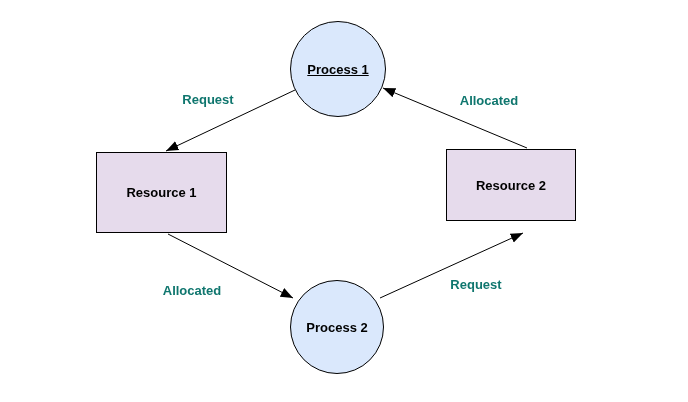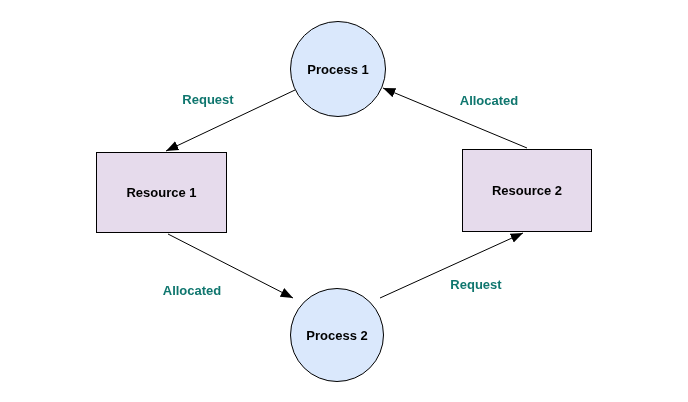--- a/index.html
+++ b/index.html
@@ -27,24 +27,24 @@
   .node.circle { border-radius: 50%; }
   .edge-label {
     position: absolute;
     transform: translate(-50%, -50%);
     font-weight: bold;
     font-size: 13px;
     color: #0f766e;
     white-space: nowrap;
   }
   
-  #node-process1  { left: 290px; top: 21px;  width: 96px;  height: 96px; }
+  #node-process1  { left: 290px; top: 21px;  width: 96px;  height: 96px; text-decoration: underline; }
   #node-resource1 { left: 96px;  top: 152px; width: 131px; height: 81px; }
-  #node-resource2 { left: 462px; top: 149px; width: 130px; height: 83px; }
-  #node-process2  { left: 290px; top: 288px; width: 94px;  height: 94px; }
+  #node-resource2 { left: 446px; top: 149px; width: 130px; height: 72px; }
+  #node-process2  { left: 290px; top: 280px; width: 94px;  height: 94px; }
   
   #label-request-top     { left: 208px; top: 99px; }
   #label-allocated-top   { left: 489px; top: 100px; }
   #label-allocated-bottom{ left: 192px; top: 290px; }
   #label-request-bottom  { left: 476px; top: 284px; }
 </style>
 </head>
 <body>
 
 <div class="canvas">

